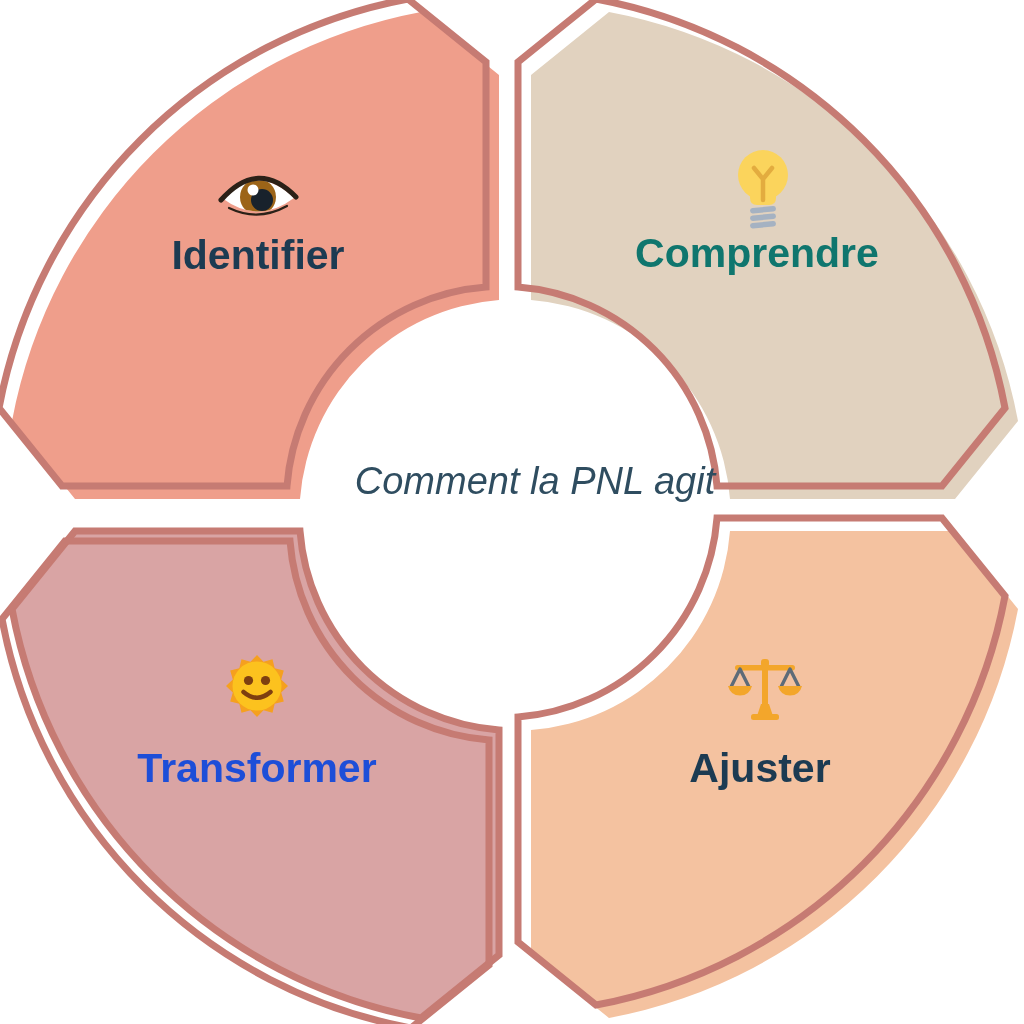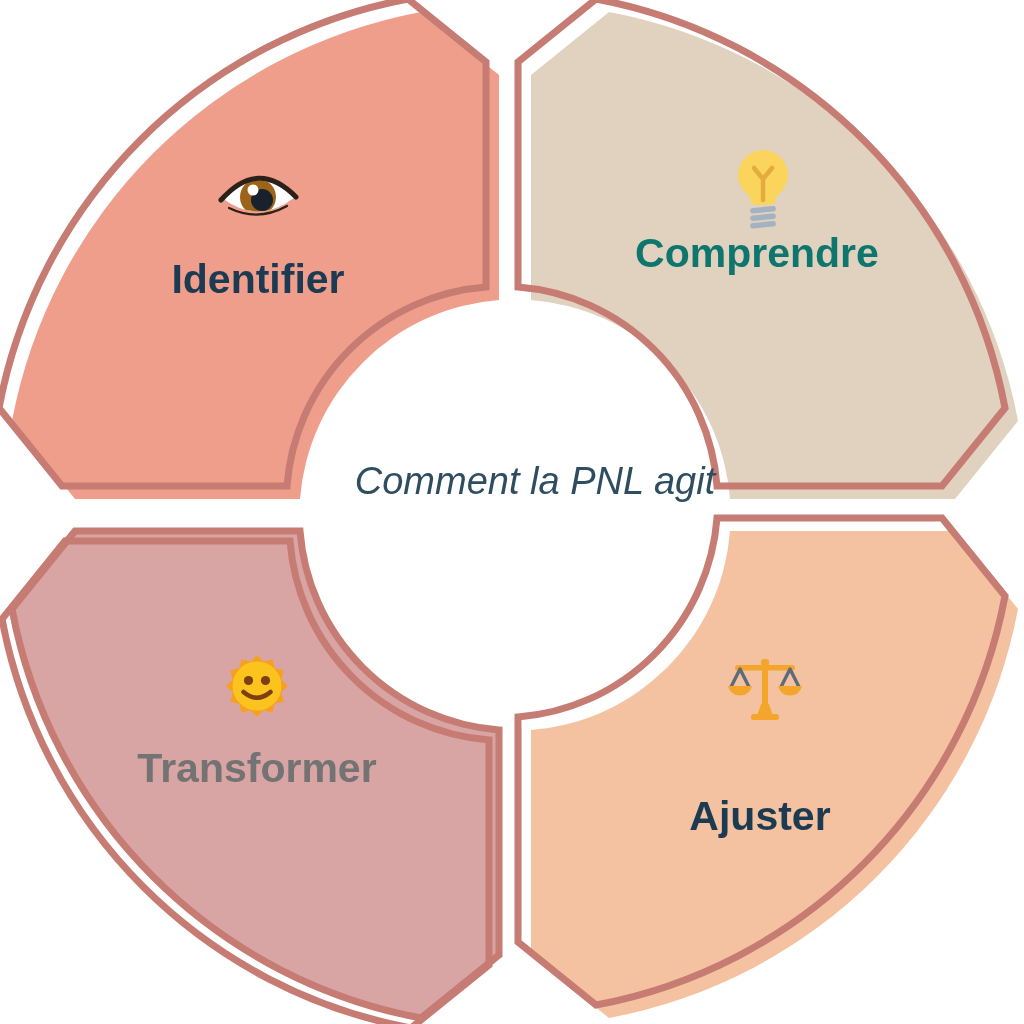--- a/index.html
+++ b/index.html
@@ -59,55 +59,55 @@
       </defs>
     <path d="M 5 31 Q 41 -4 77 31 Q 41 58 5 31 Z" fill="#ffffff"></path>
     <g clip-path="url(#eyeclip)">
       <circle cx="41" cy="30" r="18" fill="#9C6418"></circle>
       <circle cx="45" cy="33" r="11" fill="#18222C"></circle>
       <circle cx="36" cy="23" r="5.5" fill="#ffffff"></circle>
     </g>
     <path d="M 4 33 Q 41 -9 79 30" stroke="#2B2118" stroke-width="5" fill="none" stroke-linecap="round"></path>
     <path d="M 12 41 Q 41 55 70 39" stroke="#2B2118" stroke-width="2.2" fill="none" stroke-linecap="round"></path>
   </svg>
-  <div class="q-label" style="left: 258px; top: 232px; color: rgb(28, 59, 82); margin-top: 24px;">Identifier</div>
+  <div class="q-label" style="left: 258px; top: 232px; color: rgb(28, 59, 82);">Identifier</div>
 
   <svg class="icon" style="left:735px;top:148px;" width="56" height="84" viewBox="0 0 56 84">
     <circle cx="28" cy="27" r="25" fill="#FBD45C"></circle>
     <path d="M 15 42 L 15 50 Q 15 57 22 57 L 34 57 Q 41 57 41 50 L 41 42 Z" fill="#FBD45C"></path>
     <path d="M 19 20 L 28 31 M 37 20 L 28 31 M 28 31 L 28 52" stroke="#E3AC3F" stroke-width="4.5" fill="none" stroke-linecap="round" stroke-linejoin="round"></path>
     <g fill="#A5B2C2">
       <rect x="15" y="59" width="26" height="5.5" rx="2.75" transform="rotate(-6 28 61.75)"></rect>
       <rect x="15" y="66.5" width="26" height="5.5" rx="2.75" transform="rotate(-6 28 69.25)"></rect>
       <rect x="15" y="74" width="26" height="5.5" rx="2.75" transform="rotate(-6 28 76.75)"></rect>
     </g>
   </svg>
   <div class="q-label" style="left: 757px; top: 230px; color: #0f766e;">Comprendre</div>
 
   <svg class="icon" style="left:225px;top:654px;" width="64" height="64" viewBox="0 0 64 64">
     <path fill="#F5A01F" d="M63 32 L56.2 38.5 L58.8 47.5 L49.7 49.7 L47.5 58.8 L38.5 56.2 L32 63 L25.5 56.2 L16.5 58.8 L14.3 49.7 L5.2 47.5 L7.8 38.5 L1 32 L7.8 25.5 L5.2 16.5 L14.3 14.3 L16.5 5.2 L25.5 7.8 L32 1 L38.5 7.8 L47.5 5.2 L49.7 14.3 L58.8 16.5 L56.2 25.5 Z"></path>
     <circle cx="32" cy="32" r="24.5" fill="#FCC21E"></circle>
     <circle cx="23.5" cy="26.5" r="4.6" fill="#7E3F10"></circle>
     <circle cx="40.5" cy="26.5" r="4.6" fill="#7E3F10"></circle>
     <path d="M 18.5 38 Q 32 49.5 45.5 38" stroke="#7E3F10" stroke-width="4.5" fill="none" stroke-linecap="round"></path>
   </svg>
-  <div class="q-label" style="left: 257px; top: 745px; color: #737373;">Transformer</div>
+  <div class="q-label" style="left: 257px; top: 745px; color: #1d4ed8;">Transformer</div>
 
   <svg class="icon" style="left:726px;top:658px;" width="78" height="64" viewBox="0 0 78 64">
     <g fill="#F3A62B">
       <rect x="35" y="1" width="8" height="8" rx="3"></rect>
       <rect x="9" y="7" width="60" height="5.5" rx="2.7"></rect>
       <rect x="36" y="7" width="6" height="44"></rect>
       <path d="M 35 46 L 43 46 L 47 58 L 31 58 Z"></path>
       <rect x="25" y="56" width="28" height="6" rx="2.5"></rect>
     </g>
     <path d="M 5 29 L 14 11 L 23 29" stroke="#5E6B78" stroke-width="3.4" fill="none" stroke-linejoin="round"></path>
     <path d="M 55 29 L 64 11 L 73 29" stroke="#5E6B78" stroke-width="3.4" fill="none" stroke-linejoin="round"></path>
     <path d="M 2 28 L 26 28 Q 23.5 37.5 14 37.5 Q 4.5 37.5 2 28 Z" fill="#F3A62B"></path>
     <path d="M 52 28 L 76 28 Q 73.5 37.5 64 37.5 Q 54.5 37.5 52 28 Z" fill="#F3A62B"></path>
   </svg>
-  <div class="q-label" style="left: 760px; top: 745px; color: rgb(28, 59, 82); margin-top: 48px;">Ajuster</div>
+  <div class="q-label" style="left: 760px; top: 745px; color: rgb(28, 59, 82);">Ajuster</div>
 
   <div class="center-text" style="color: rgb(47, 77, 96);">
     <div>Comment la PNL agit</div>
   </div>
 
 </div>
 
 </body></html>

